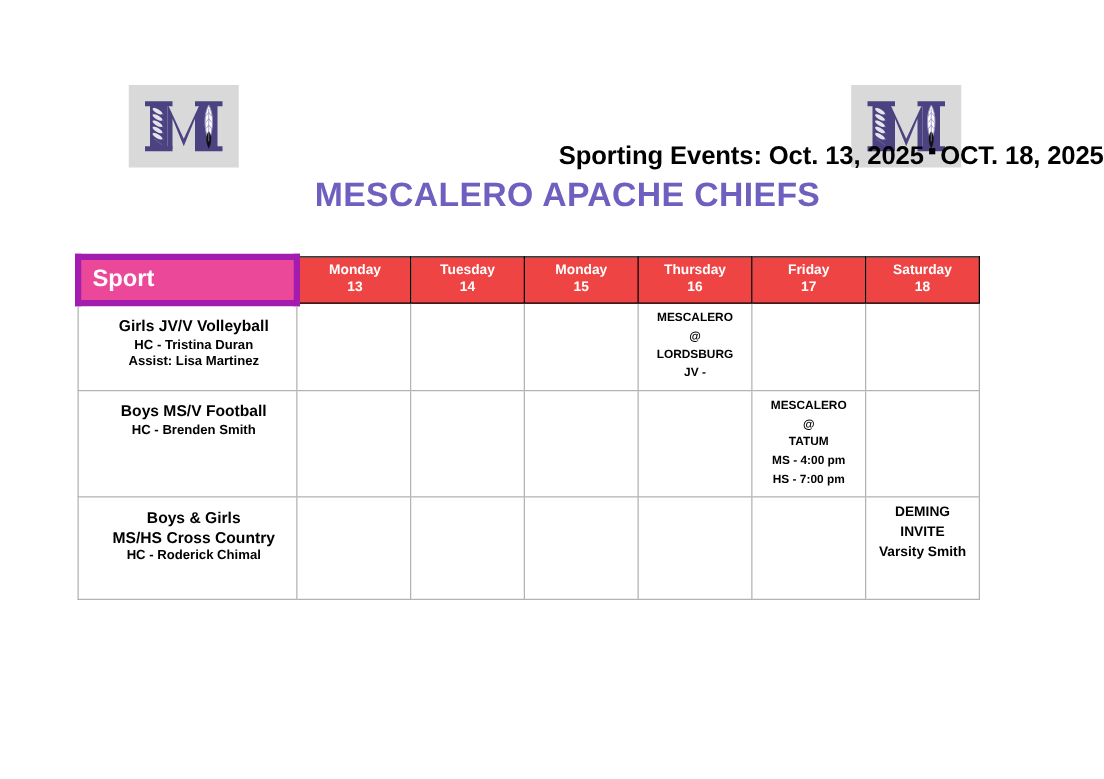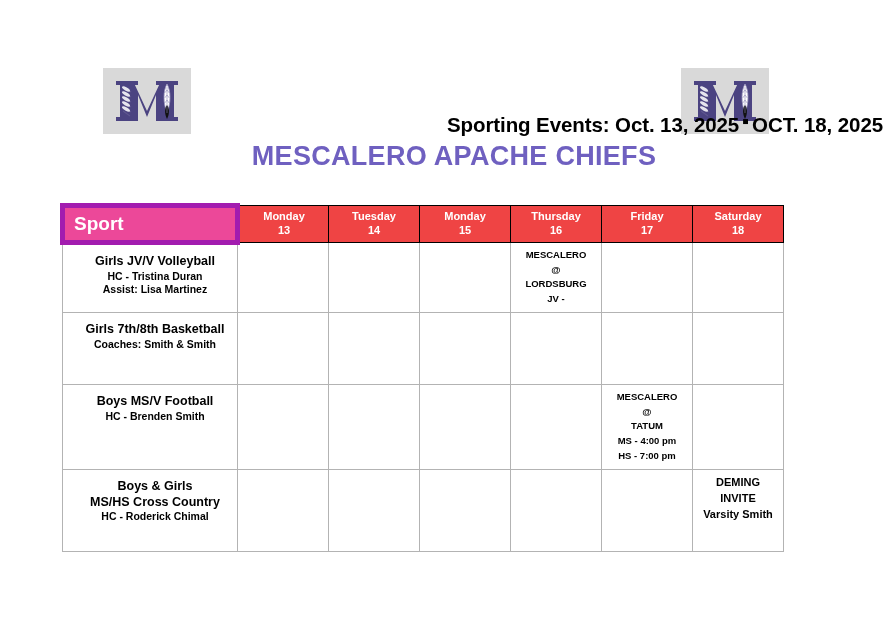--- a/index.html
+++ b/index.html
@@ -304,44 +304,20 @@
 JV -</div>
           </td>
         <td class="event-cell">
             <div class="event-text"></div>
           </td>
         <td class="event-cell">
             <div class="event-text"></div>
           </td>
       </tr>
 
-      <tr class="row-h2">
-        <td class="sport-cell">
-          <div class="sport-name">Girls 7th/8th Basketball</div>
-          <div class="sport-sub">Coaches: Smith &amp; Smith</div>
-        </td>
-        <td class="event-cell">
-            <div class="event-text"></div>
-          </td>
-        <td class="event-cell">
-            <div class="event-text"></div>
-          </td>
-        <td class="event-cell">
-            <div class="event-text"></div>
-          </td>
-        <td class="event-cell">
-            <div class="event-text"></div>
-          </td>
-        <td class="event-cell">
-            <div class="event-text"></div>
-          </td>
-        <td class="event-cell">
-            <div class="event-text"></div>
-          </td>
-      </tr>
 
       <tr class="row-h3">
         <td class="sport-cell">
           <div class="sport-name">Boys MS/V Football</div>
           <div class="sport-sub">HC - Brenden Smith</div>
         </td>
         <td class="event-cell">
             <div class="event-text"></div>
           </td>
         <td class="event-cell">

